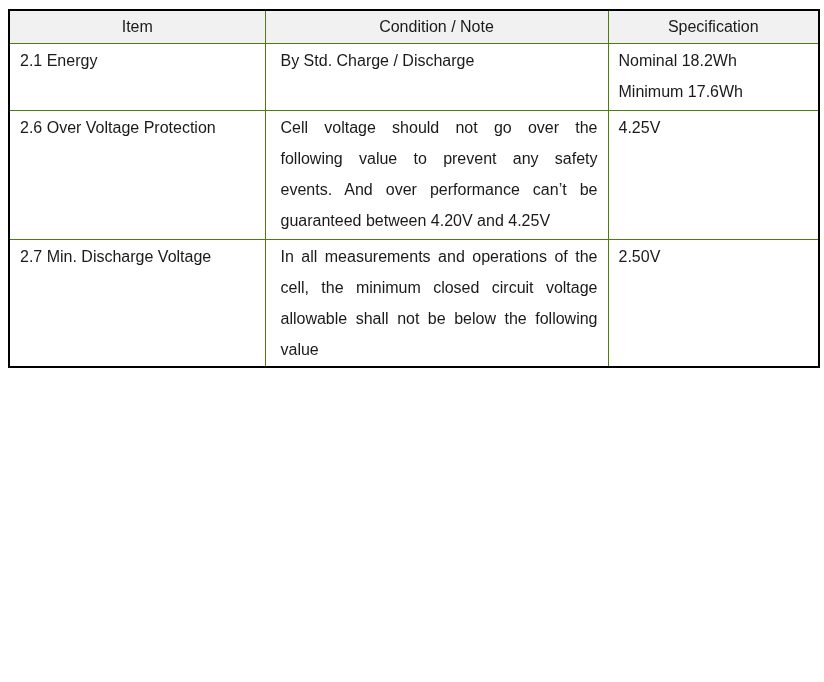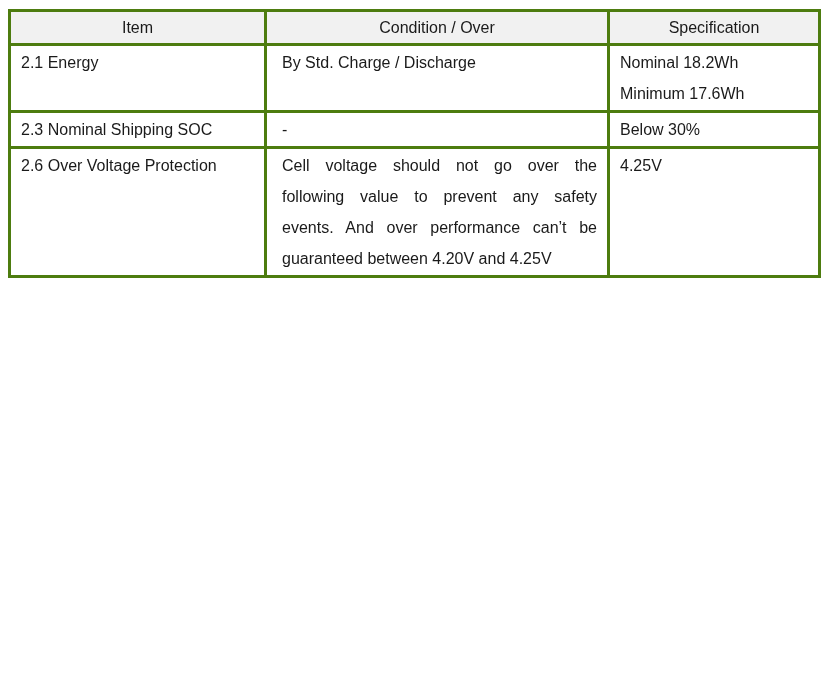--- a/index.html
+++ b/index.html
@@ -18,21 +18,21 @@
     overflow: hidden;
   }
   table.spec-table {
     border-collapse: collapse;
     table-layout: fixed;
     width: 810px;
     margin: 9px 0 0 8px;
     border: 2px solid #000000;
   }
   th, td {
-    border: 3px solid #4d7c0f;
+    border: 1px solid #4d7c0f;
     vertical-align: top;
     padding: 1px 10px;
     line-height: 31px;
     font-weight: normal;
     overflow: hidden;
   }
   thead th {
     background: #f1f1f1;
     text-align: center;
     height: 33px;
@@ -57,43 +57,48 @@
 <div class="page">
   <table class="spec-table">
     <colgroup>
       <col style="width:256px">
       <col style="width:343px">
       <col style="width:211px">
     </colgroup>
     <thead>
       <tr style="height:33px">
         <th>Item</th>
-        <th>Condition / Over</th>
+        <th>Condition / Note</th>
         <th>Specification</th>
       </tr>
     </thead>
     <tbody>
       <tr style="height:67px">
         <td>2.1 Energy</td>
         <td class="cond">By Std. Charge / Discharge</td>
         <td class="lines">
             <div>Nominal 18.2Wh</div>
             <div>Minimum 17.6Wh</div>
           </td>
       </tr>
-      <tr style="height:32px">
-        <td>2.3 Nominal Shipping SOC</td>
-        <td class="cond">-</td>
-        <td>Below 30%</td>
-      </tr>
       <tr style="height:129px">
         <td>2.6 Over Voltage Protection</td>
         <td class="cond lines justified">
             <div>Cell voltage should not go over the</div>
             <div>following value to prevent any safety</div>
             <div>events. And over performance can’t be</div>
             <div>guaranteed between 4.20V and 4.25V</div>
           </td>
         <td>4.25V</td>
       </tr>
+      <tr style="height:127px">
+        <td>2.7 Min. Discharge Voltage</td>
+        <td class="cond lines justified">
+            <div>In all measurements and operations of the</div>
+            <div>cell, the minimum closed circuit voltage</div>
+            <div>allowable shall not be below the following</div>
+            <div>value</div>
+          </td>
+        <td>2.50V</td>
+      </tr>
     </tbody>
   </table>
 </div>
 
 </body></html>

